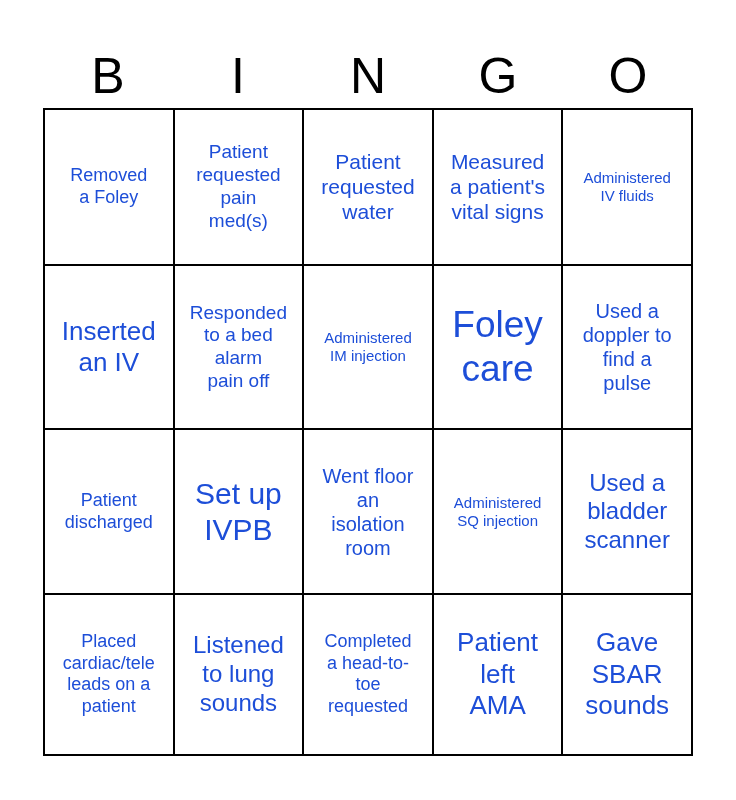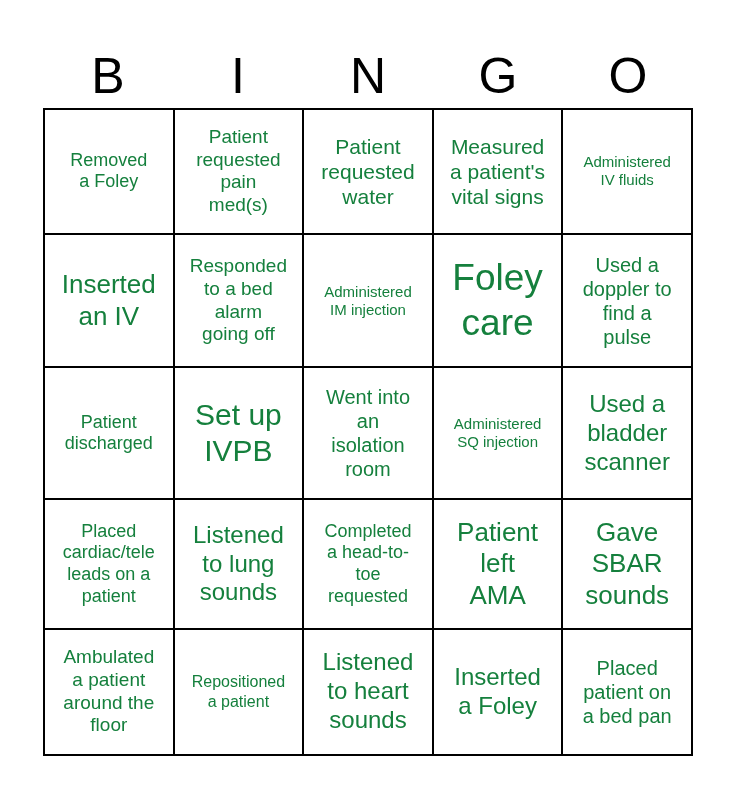--- a/index.html
+++ b/index.html
@@ -36,21 +36,21 @@
     background: #ffffff;
   }
   table.bingo-card td {
     border: 2px solid #000000;
     text-align: center;
     vertical-align: middle;
     white-space: pre-line;
     line-height: 1.2;
     padding: 0 3px;
     overflow: hidden;
-    color: #15803d;
+    color: #1d4ed8;
   }
   .fs15 { font-size: 15px; margin-top: 22px; }
   .fs16 { font-size: 16px; }
   .fs18 { font-size: 18px; }
   .fs19 { font-size: 19px; }
   .fs20 { font-size: 20px; }
   .fs21 { font-size: 21px; }
   .fs22 { font-size: 18px; }
   .fs24 { font-size: 24px; }
   .fs26 { font-size: 26px; }
@@ -85,36 +85,36 @@
 vital signs</td>
       <td class="fs15">Administered
 IV fluids</td>
     </tr>
     <tr>
       <td class="fs26">Inserted
 an IV</td>
       <td class="fs19">Responded
 to a bed
 alarm
-going off</td>
+pain off</td>
       <td class="fs15">Administered
 IM injection</td>
       <td class="fs37">Foley
 care</td>
       <td class="fs20">Used a
 doppler to
 find a
 pulse</td>
     </tr>
     <tr>
       <td class="fs18">Patient
 discharged</td>
       <td class="fs30">Set up
 IVPB</td>
-      <td class="fs20">Went into
+      <td class="fs20">Went floor
 an
 isolation
 room</td>
       <td class="fs15">Administered
 SQ injection</td>
       <td class="fs24">Used a
 bladder
 scanner</td>
     </tr>
     <tr>
@@ -129,30 +129,14 @@
 a head-to-
 toe
 requested</td>
       <td class="fs26">Patient
 left
 AMA</td>
       <td class="fs26">Gave
 SBAR
 sounds</td>
     </tr>
-    <tr>
-      <td class="fs19">Ambulated
-a patient
-around the
-floor</td>
-      <td class="fs16">Repositioned
-a patient</td>
-      <td class="fs24">Listened
-to heart
-sounds</td>
-      <td class="fs24">Inserted
-a Foley</td>
-      <td class="fs20">Placed
-patient on
-a bed pan</td>
-    </tr>
   </tbody>
 </table>
 
 </body></html>

